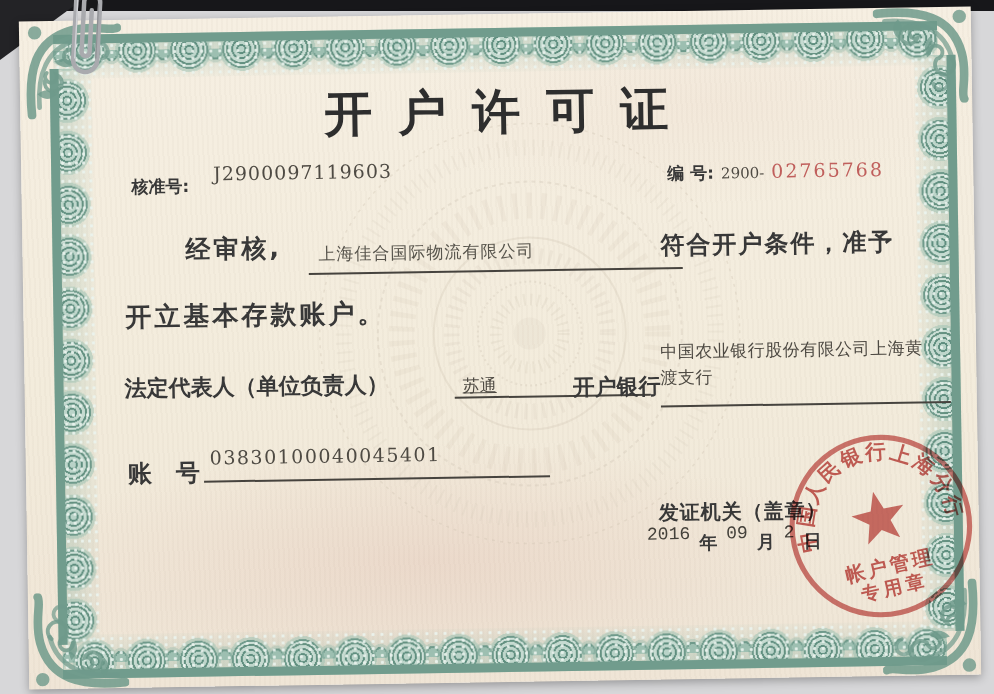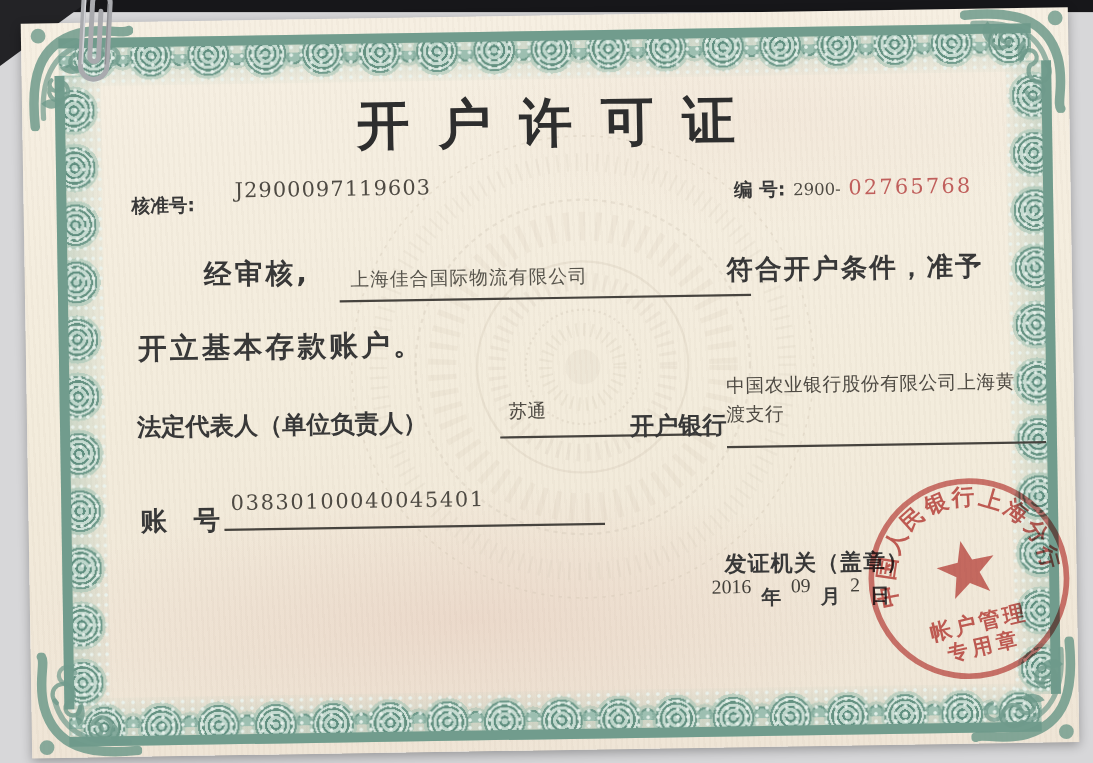--- a/index.html
+++ b/index.html
@@ -65,48 +65,48 @@
   
   .abs{position:absolute;z-index:3;}
   .label{font-weight:bold;color:#383838;}
   .val{font-family:"DejaVu Serif","Liberation Serif",serif;color:#4e4a43;}
   .uline{position:absolute;z-index:3;border-bottom:2px solid #46433e;height:0;}
 
   .title{top:66px;left:0;width:100%;text-align:center;font-size:48px;font-weight:bold;
     letter-spacing:26px;padding-left:26px;box-sizing:border-box;color:#2e2e2e;
     font-family:"DejaVu Serif","Liberation Serif",serif;}
 
-  .approval-label{left:98px;top:156px;font-size:17px;}
+  .approval-label{left:110px;top:156px;font-size:17px;}
   .approval-value{left:192px;top:144px;font-size:19px;letter-spacing:1px;}
 
   .serial{left:646px;top:150px;font-size:17px;display:flex;align-items:baseline;gap:7px;}
   .serial .prefix{font-size:15px;}
   .serial .red{font-size:19px;letter-spacing:2px;color:#c05f5c;}
 
   .audited-label{left:163px;top:214px;font-size:25px;letter-spacing:3px;}
   .company-name{left:296px;top:226px;font-size:17px;letter-spacing:1px;color:#57544c;}
   .ul-company{left:286px;top:256px;width:374px;}
   .condition-text{left:638px;top:218px;font-size:24px;letter-spacing:2px;}
   .account-type{left:102px;top:280px;font-size:26px;letter-spacing:3px;}
 
   .legal-label{left:100px;top:354px;font-size:22px;}
-  .legal-name{left:438px;top:348px;font-size:17px;}
+  .legal-name{left:438px;top:360px;font-size:17px;text-decoration:underline;}
   .ul-legal{left:430px;top:382px;width:196px;}
 
   .bank-label{left:548px;top:360px;font-size:22px;}
   .bank-name{left:636px;top:328px;width:272px;font-size:17px;line-height:1.5;letter-spacing:.5px;}
   .ul-bank{left:636px;top:394px;width:290px;}
 
   .account-label{left:102px;top:438px;font-size:24px;}
   .account-value{left:184px;top:428px;font-size:19px;letter-spacing:1.5px;}
   .ul-account{left:178px;top:462px;width:346px;}
 
   .issuer-label{left:632px;top:488px;font-size:20px;letter-spacing:1px;}
   .date-row{left:620px;top:510px;font-size:18px;white-space:nowrap;}
-  .d-num{font-family:Liberation Serif, serif;color:#44413b;display:inline-block;}
+  .d-num{font-family:Liberation Mono, monospace;color:#44413b;display:inline-block;}
   .d-unit{font-weight:bold;display:inline-block;transform:translateY(10px);margin:0 9px;}
 
   .stamp{position:absolute;left:756px;top:420px;width:196px;height:196px;z-index:4;
     transform:rotate(-12deg);color:#c4524f;opacity:.9;mix-blend-mode:multiply;}
 
   .paperclip{position:absolute;left:58px;top:-4px;width:56px;height:96px;z-index:10;transform:rotate(3deg);}
 </style>
 </head>
 <body>
 

